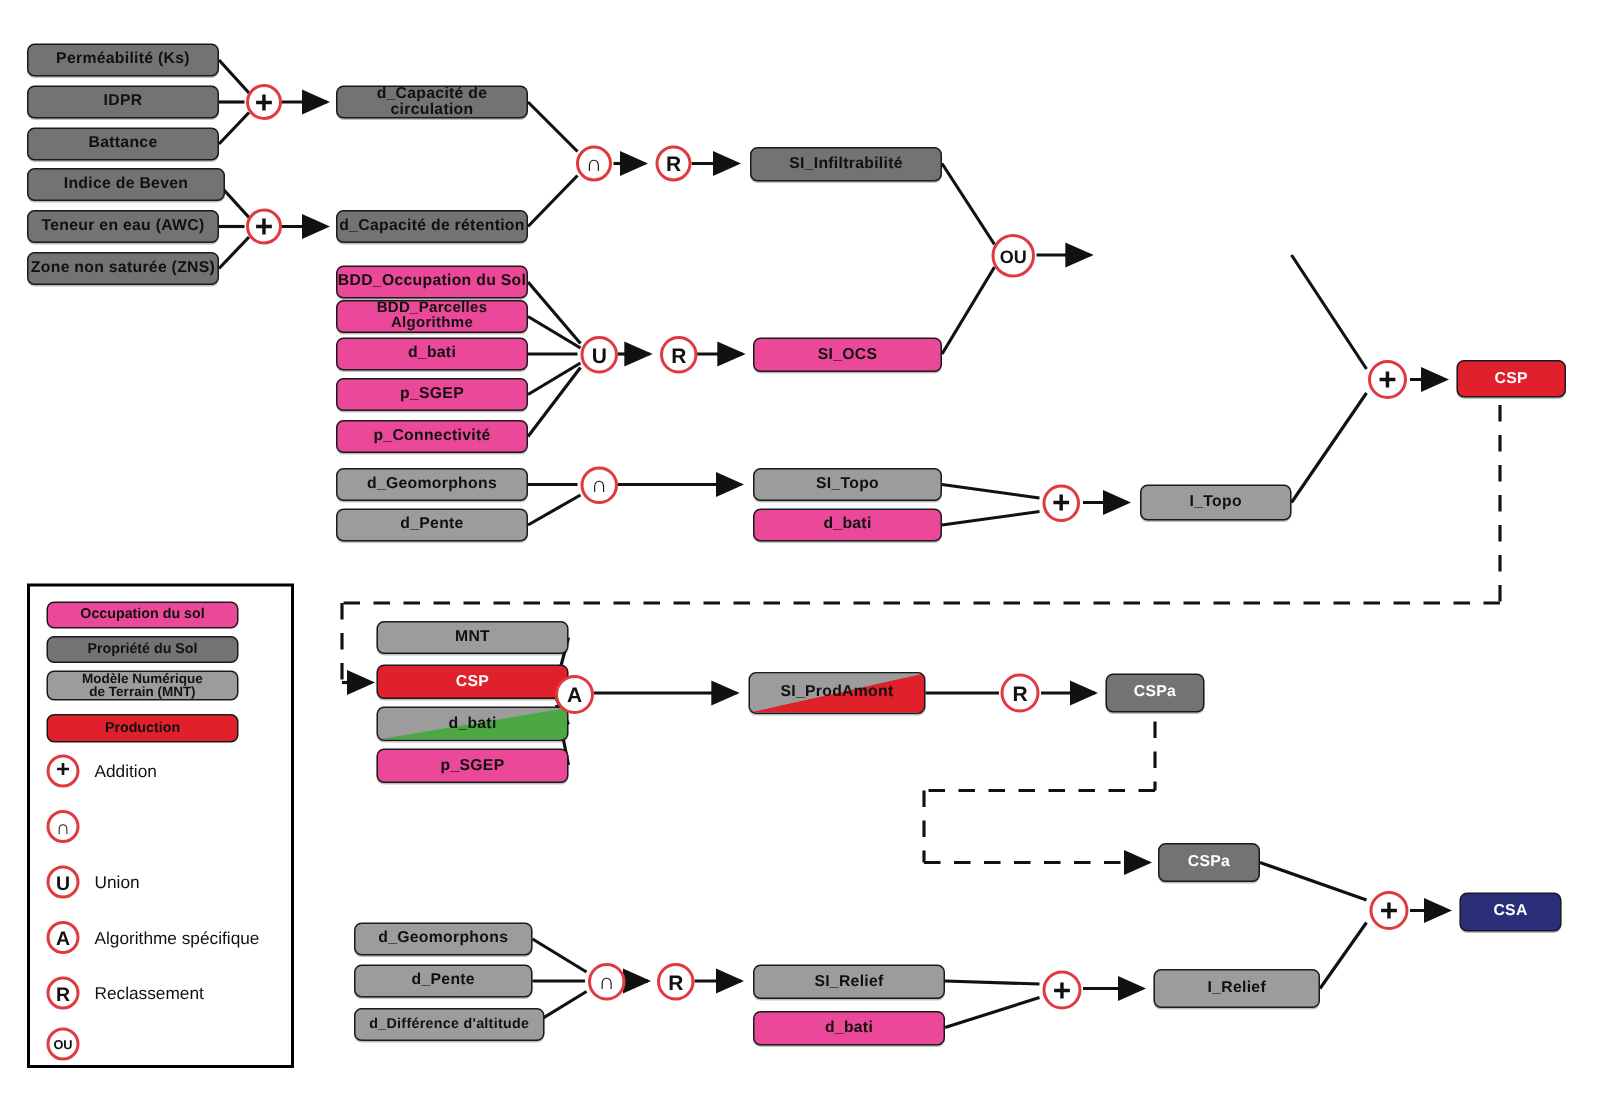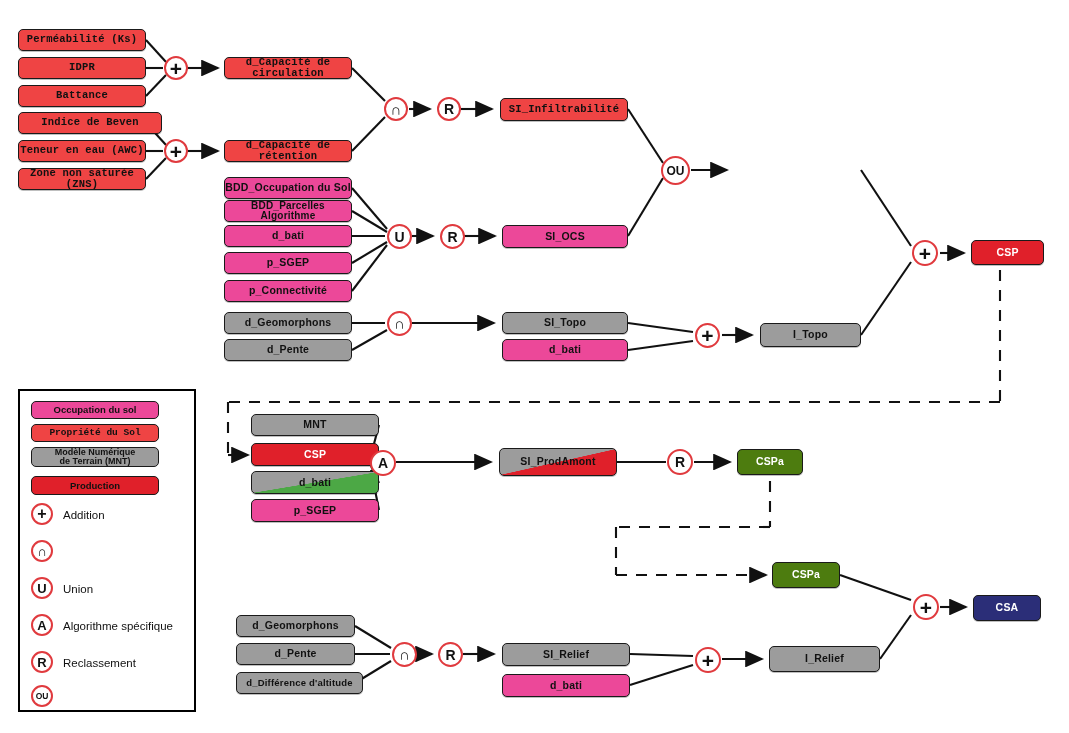--- a/index.html
+++ b/index.html
@@ -8,25 +8,25 @@
   svg#wires{position:absolute;left:0;top:0;width:1069px;height:733px;pointer-events:none;}
 
   .box{
     position:absolute;box-sizing:border-box;
     border:1.6px solid #1a1a1a;border-radius:5px;
     display:flex;align-items:center;justify-content:center;
     font-weight:bold;letter-spacing:.2px;text-align:center;
     color:#111;line-height:1.05;
     box-shadow:0 1px 0 rgba(0,0,0,.25);
   }
-  .c-orange{background:#ef4444;font-family:Liberation Mono, monospace;}
+  .c-orange{background:#737373;}
   .c-green {background:#ec4899;}
   .c-gray  {background:#9C9C9C;}
   .c-red   {background:#E0202A;color:#fff;}
-  .c-mag   {background:#4d7c0f;color:#fff;}
+  .c-mag   {background:#737373;color:#fff;}
   .c-navy  {background:#2B2E78;color:#fff;}
   .c-og{background:linear-gradient(to bottom right,#F0951E 0%,#F0951E 49.5%,#2E9B37 50.5%,#2E9B37 100%);}
   .c-gr{background:linear-gradient(to bottom right,#9C9C9C 0%,#9C9C9C 49.5%,#E0202A 50.5%,#E0202A 100%);color:#111;}
   .c-gg{background:linear-gradient(to bottom right,#9C9C9C 0%,#9C9C9C 49.5%,#4CA845 50.5%,#4CA845 100%);}
 
   .op{
     position:absolute;box-sizing:border-box;
     border:2.4px solid #E03A3E;border-radius:50%;
     background:#ffffff;color:#111;
     display:flex;align-items:center;justify-content:center;
@@ -136,21 +136,21 @@
 
       <path d="M840,575 L911,600"></path>
       <path d="M880,659 L911,615"></path>
       <path d="M940,607 L966,607" marker-end="url(#ah)"></path>
     </g>
   </svg>
 
   <div class="box c-orange" style="left:18px;top:29px;width:128px;height:22px;font-size:10.5px">Perméabilité (Ks)</div>
   <div class="box c-orange" style="left:18px;top:57px;width:128px;height:22px;font-size:10.5px">IDPR</div>
   <div class="box c-orange" style="left:18px;top:85px;width:128px;height:22px;font-size:10.5px">Battance</div>
-  <div class="box c-orange" style="left:18px;top:112px;width:144px;height:22px;font-size:10.5px">Indice de Beven</div>
+  <div class="box c-orange" style="left:18px;top:112px;width:132px;height:22px;font-size:10.5px">Indice de Beven</div>
   <div class="box c-orange" style="left:18px;top:140px;width:128px;height:22px;font-size:10.5px">Teneur en eau (AWC)</div>
   <div class="box c-orange" style="left:18px;top:168px;width:128px;height:22px;font-size:10.5px">Zone non saturée (ZNS)</div>
 
   <div class="op plus" style="left:164px;top:56px;width:24px;height:24px">+</div>
   <div class="op plus" style="left:164px;top:139px;width:24px;height:24px">+</div>
 
   <div class="box c-orange" style="left:224px;top:57px;width:128px;height:22px;font-size:10.5px">d_Capacité de circulation</div>
   <div class="box c-orange" style="left:224px;top:140px;width:128px;height:22px;font-size:10.5px">d_Capacité de rétention</div>
 
   <div class="op" style="left:384px;top:97px;width:24px;height:24px;font-size:15px">∩</div>

